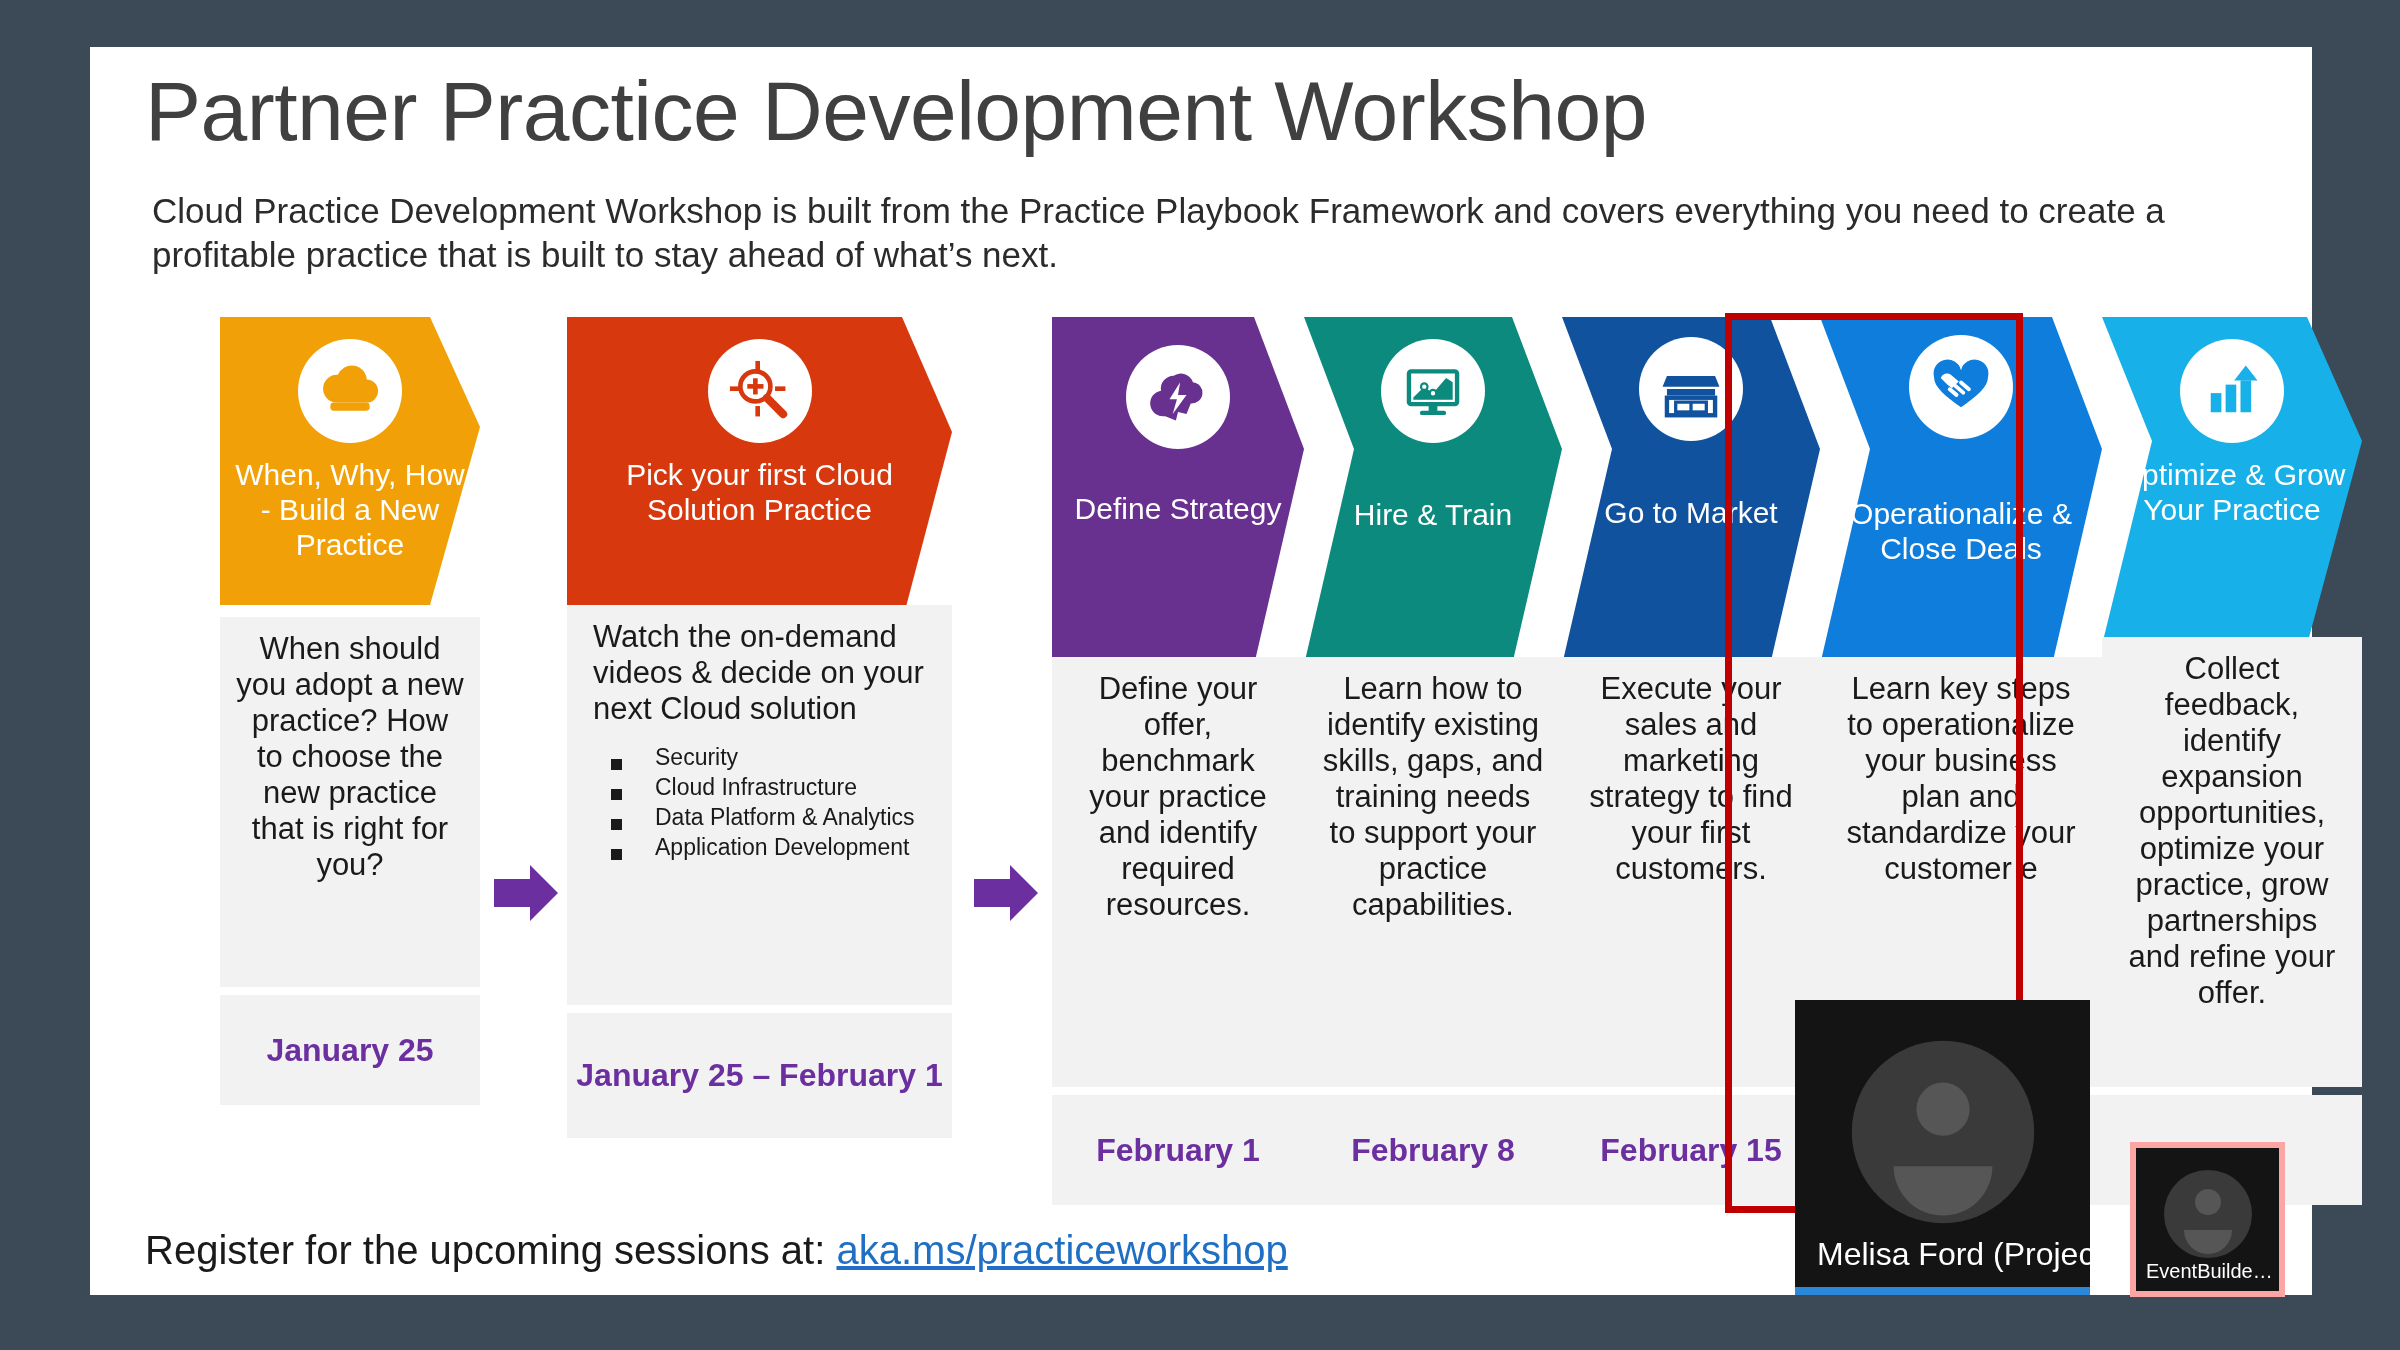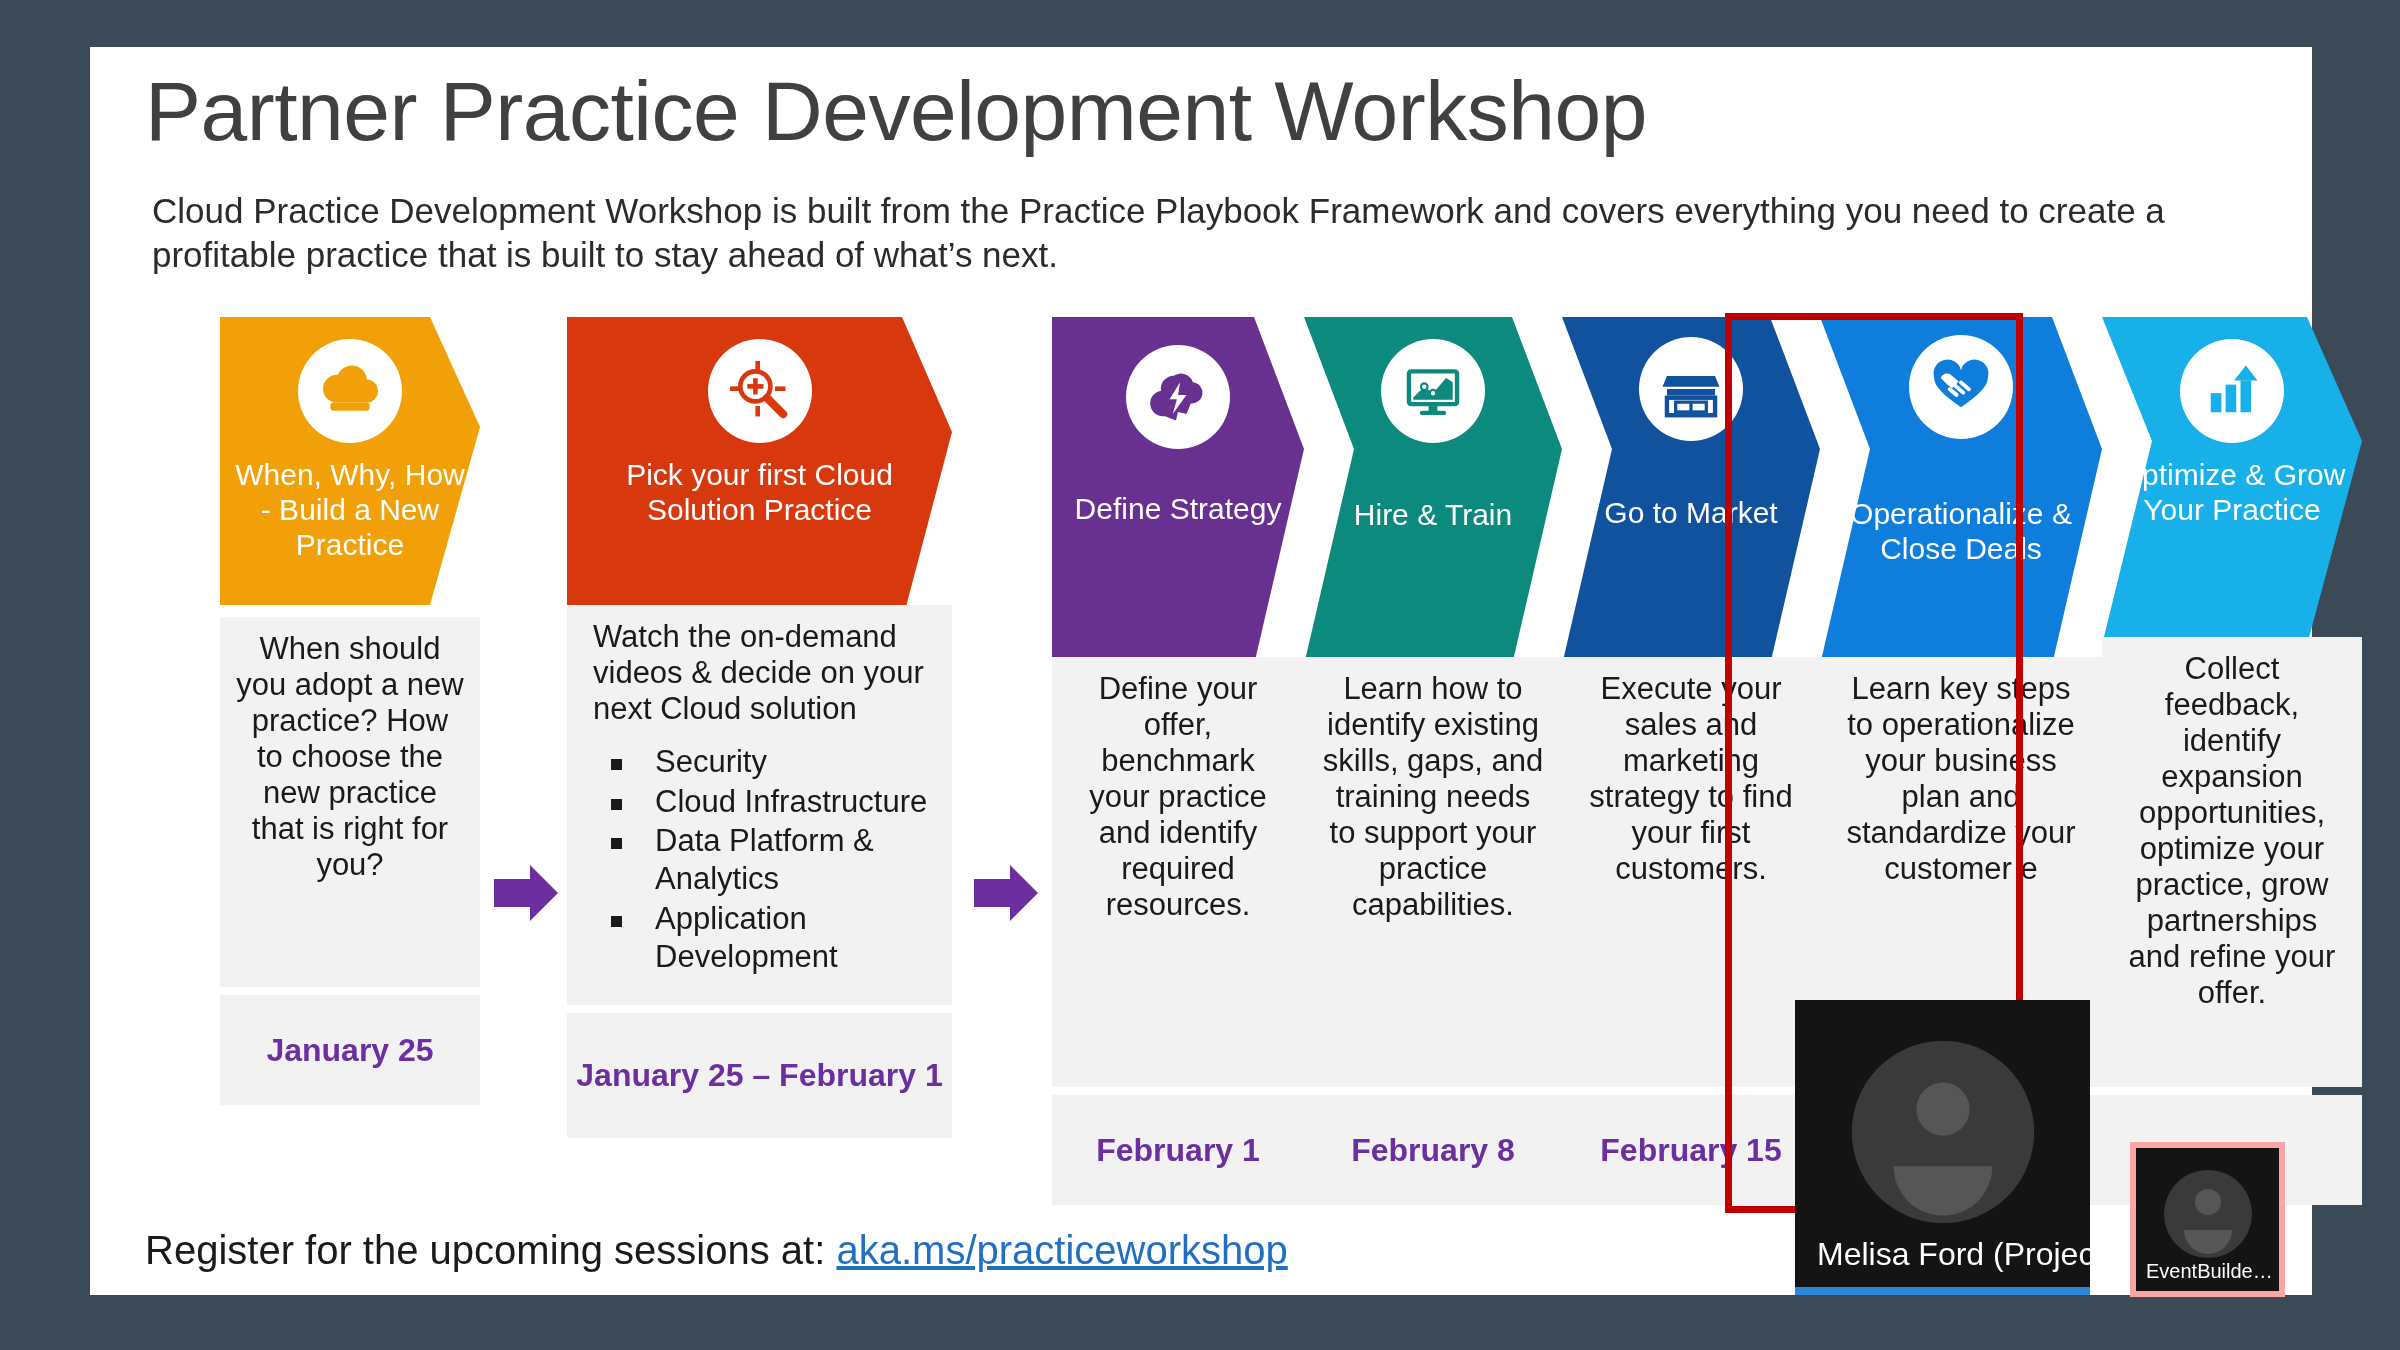--- a/index.html
+++ b/index.html
@@ -81,21 +81,21 @@
     padding: 14px 16px 12px 16px;
     text-align: center;
     color: #1a1a1a;
   }
   .body-panel p { font-size: 31px; line-height: 1.16; }
   .body-panel.left-align { text-align: left; }
   .body-panel.left-align p { text-align: left; }
   .bullets { list-style: none; margin-top: 16px; }
   .bullets li {
     position: relative;
-    font-size: 31px; line-height: 1.22;
+    font-size: 23px; line-height: 1.22;
     padding-left: 62px; margin-bottom: 2px;
     text-align: left;
   }
   .bullets li::before {
     content: ""; position: absolute;
     left: 18px; top: 16px;
     width: 11px; height: 11px; background: #1a1a1a;
   }
 
   

